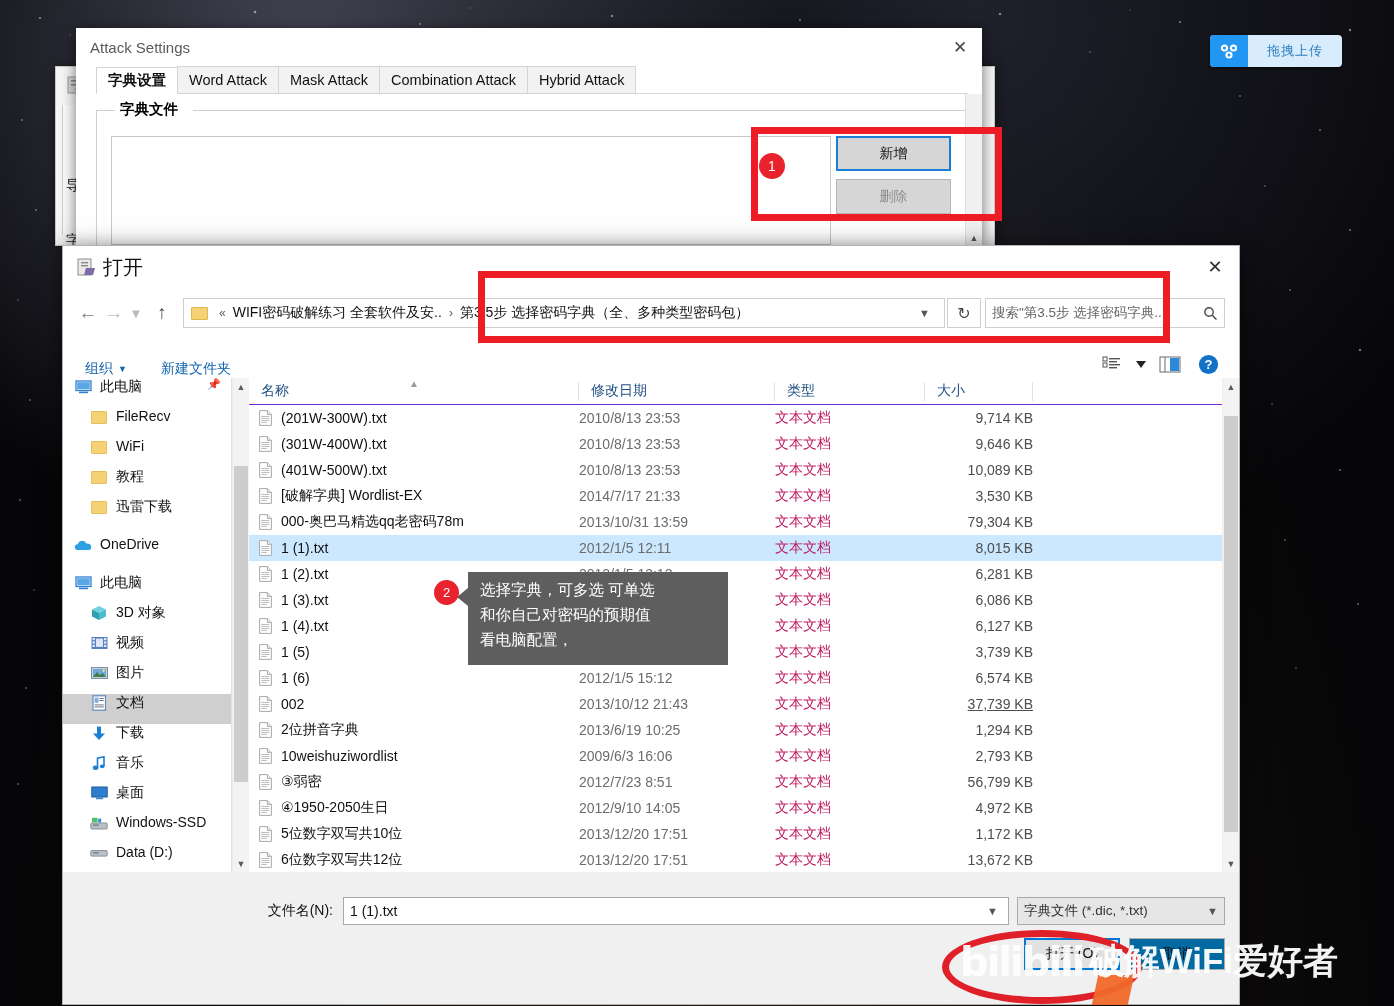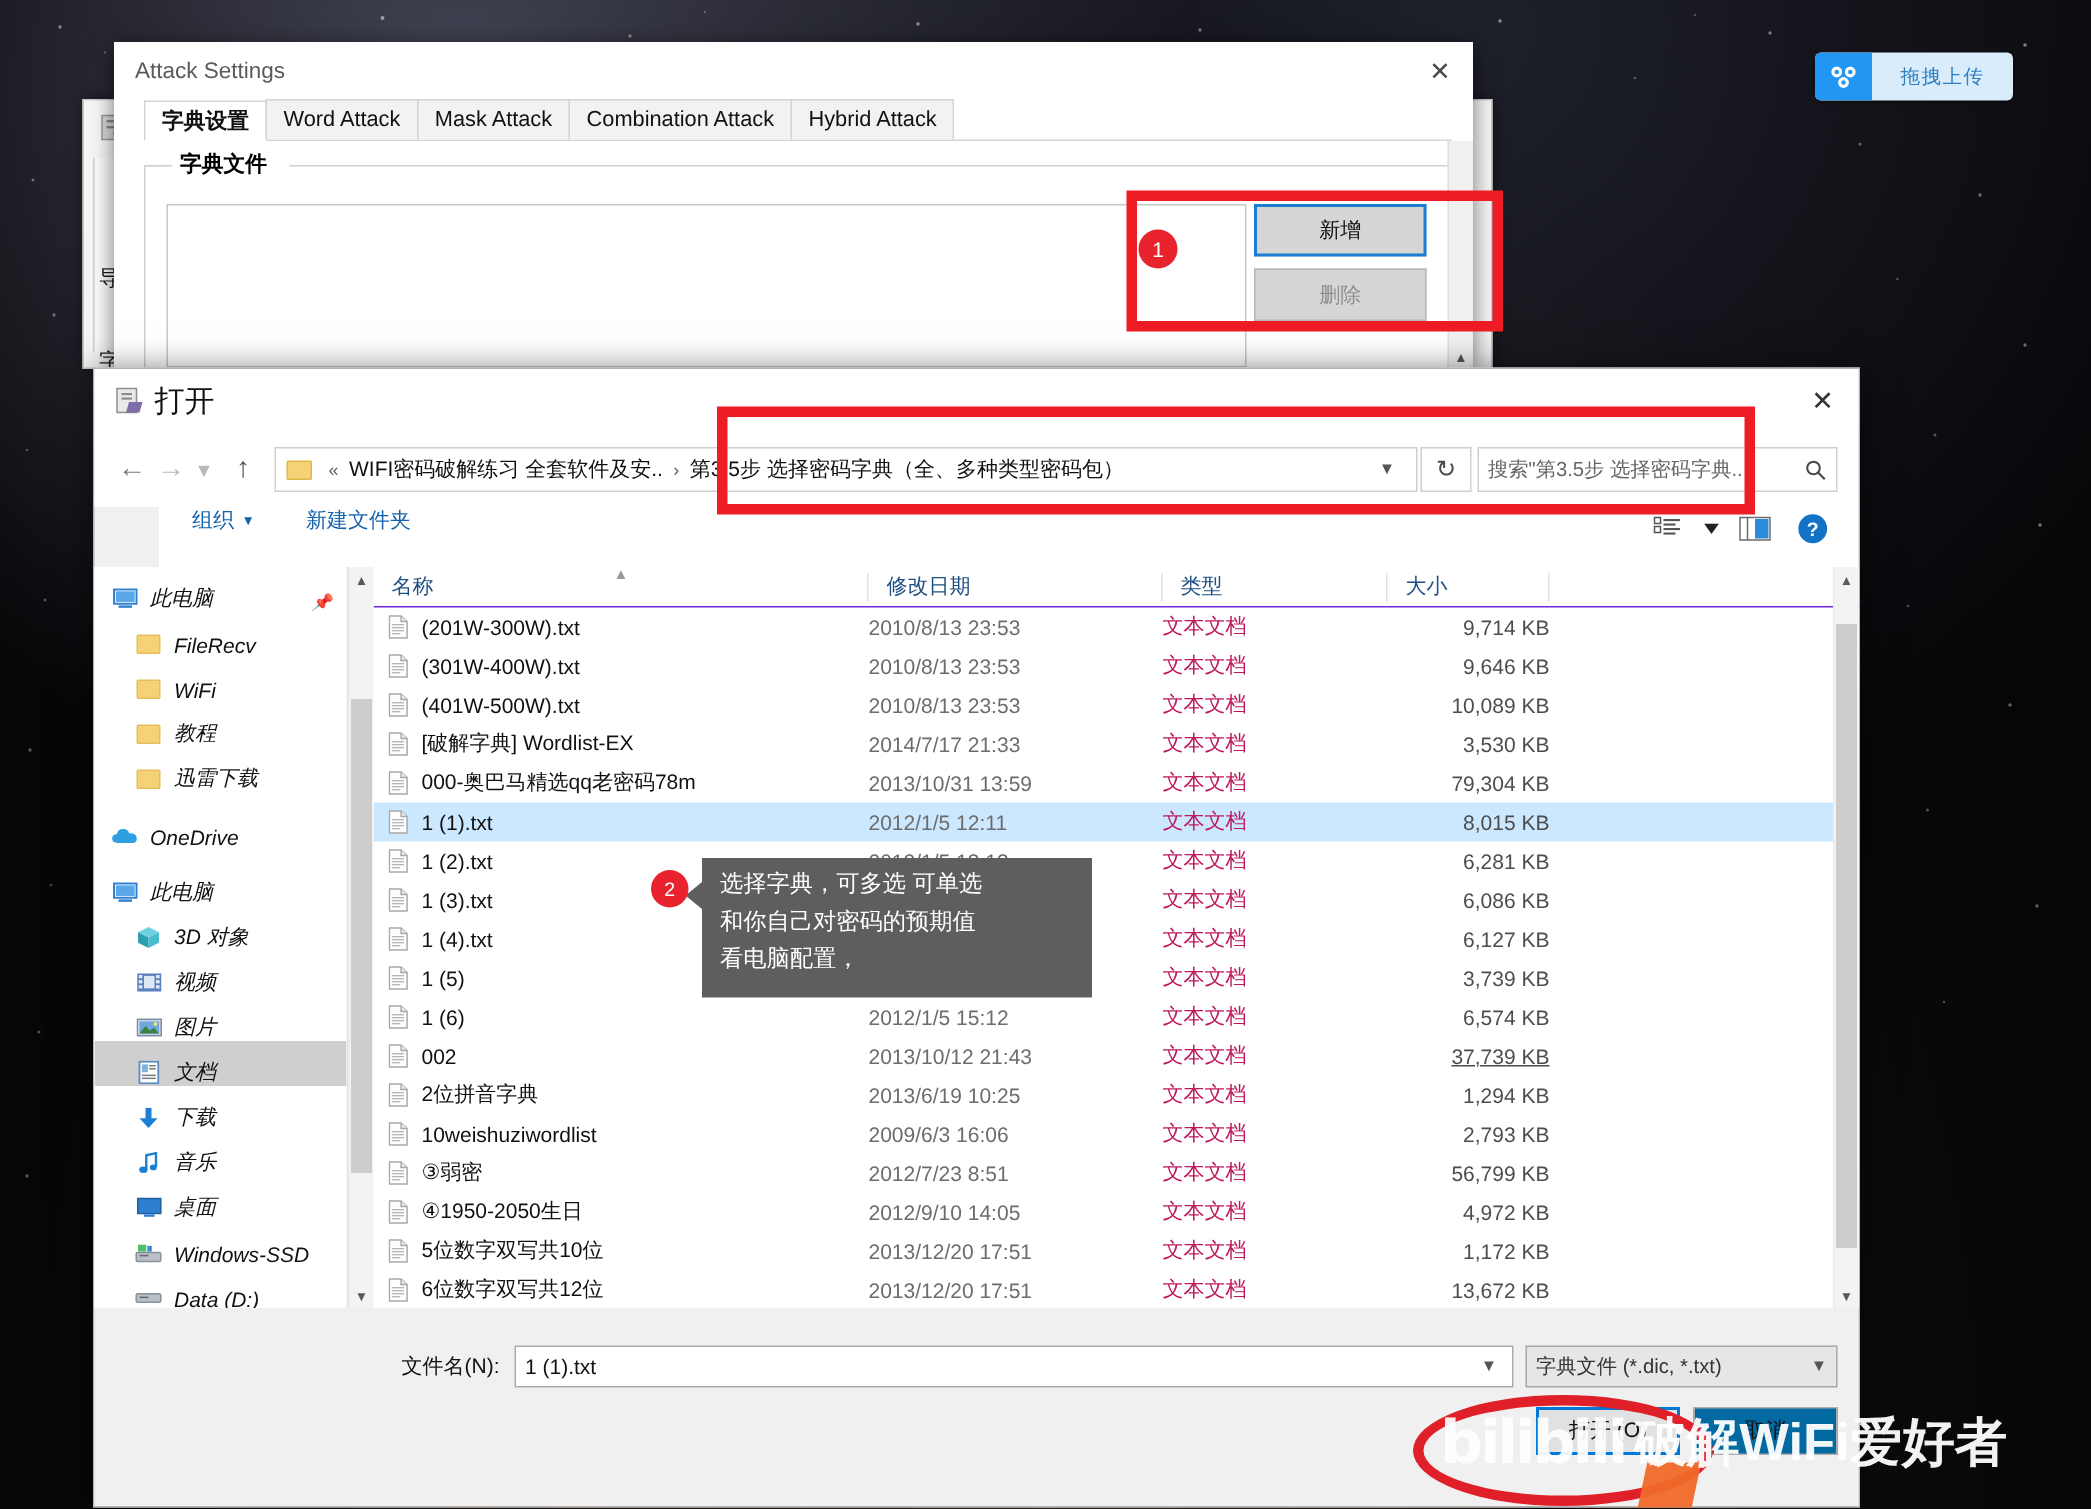--- a/index.html
+++ b/index.html
@@ -166,32 +166,32 @@
   }
   #searchBox{
     width:240px; height:30px; margin:0 14px 0 4px; border:1px solid #cfcfcf; background:#fff;
     display:flex; align-items:center; padding:0 6px; flex:none;
   }
   #searchBox .sv{
     flex:1; font-size:13.5px; color:#666; white-space:nowrap; overflow:hidden; text-overflow:clip;
   }
 
   
-  #cmdBar{ position:absolute; left:0; right:0; top:92px; height:40px; background:#fff; display:flex; align-items:flex-start;margin-left:43px; }
+  #cmdBar{ position:absolute; left:0; right:0; top:92px; height:40px; background:#fff; display:flex; align-items:flex-end; }
   .cmdItem{ font-size:14px; color:#1363ae; padding:0 10px; cursor:pointer; display:flex; align-items:center; gap:5px; }
   #cmdRight{ margin-left:auto; display:flex; align-items:center; gap:4px; padding-right:14px; }
   .cmdIcon{ width:34px; height:28px; display:flex; align-items:center; justify-content:center; cursor:pointer; }
 
   
   #dlgMain{ position:absolute; left:0; right:0; top:132px; bottom:132px; background:#fff; display:flex; }
 
   #navPane{ width:168px; position:relative; background:#fff; overflow:hidden; flex:none; }
   .navRow{
-    height:30px; display:flex; align-items:flex-end; padding-left:10px;
-    font-size:14px; color:#111; cursor:pointer; white-space:nowrap;font-style:italic;
+    height:30px; display:flex; align-items:flex-start; padding-left:10px;
+    font-size:14px; color:#111; cursor:pointer; white-space:nowrap;
   }
   .navRow.sel{ background:#cfcfcf; }
   .navRow .ni{ width:20px; height:18px; margin-right:7px; flex:none; display:flex; align-items:center; justify-content:center; }
   .navRow.ind1{ padding-left:26px; }
   .navRow .pin{ margin-left:auto; margin-right:10px; color:#8a8a8a; font-size:11px; }
   .fldrIcon{ width:16px; height:13px; background:#f6d277; border:1px solid #e5bf5c; border-radius:1px; }
 
   #navSplit{ width:1px; background:#e2e2e2; flex:none; }
   #navScroll{
     width:17px; background:#f3f3f3; position:relative; flex:none; border-left:1px solid #ececec;

